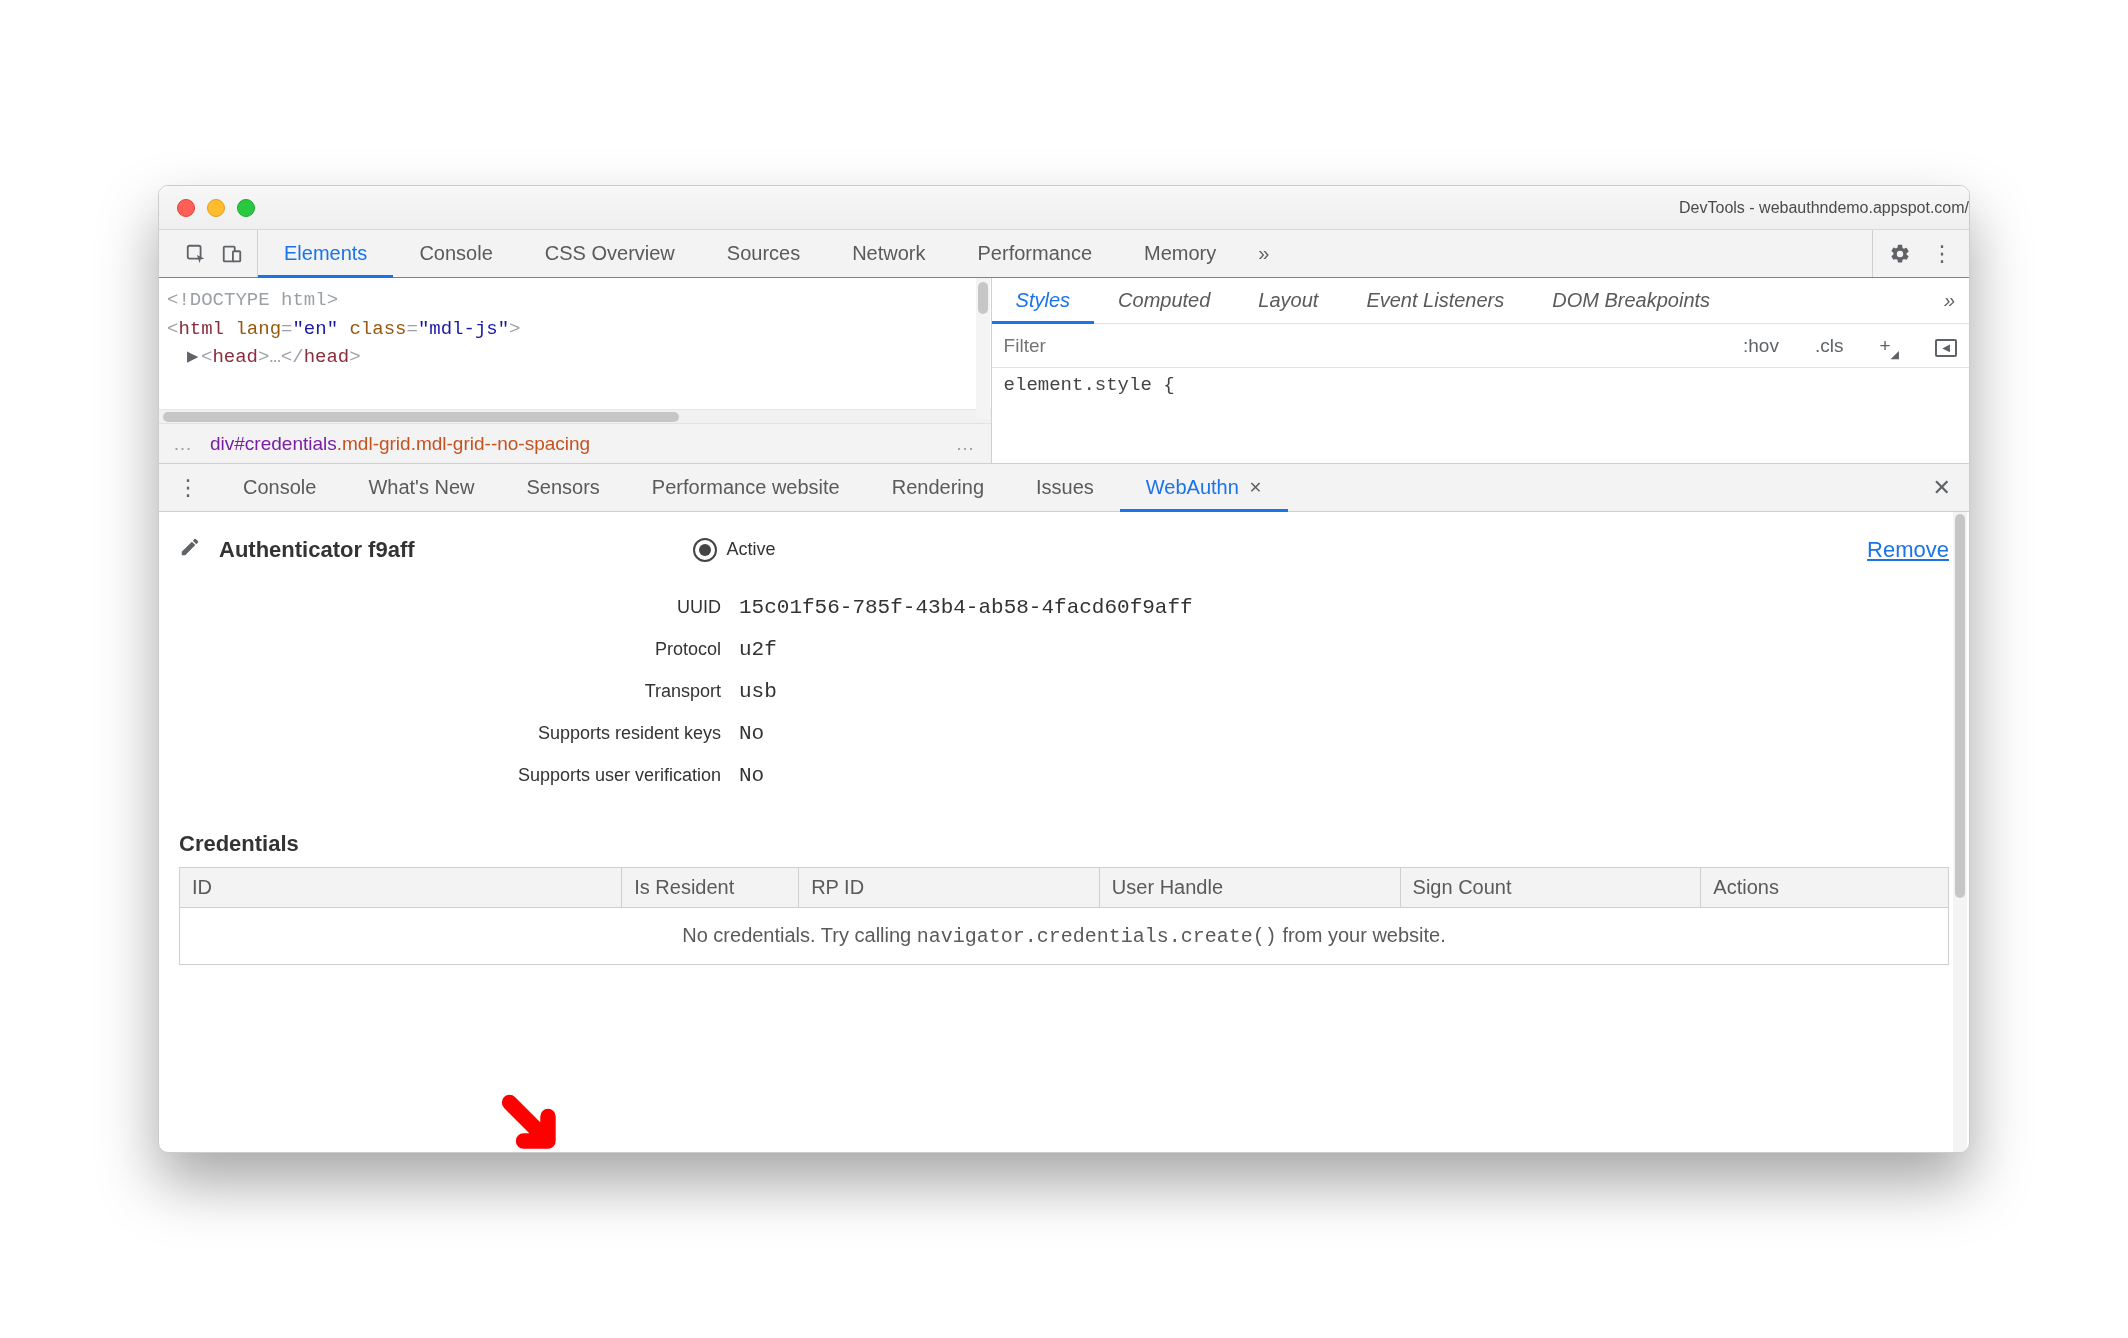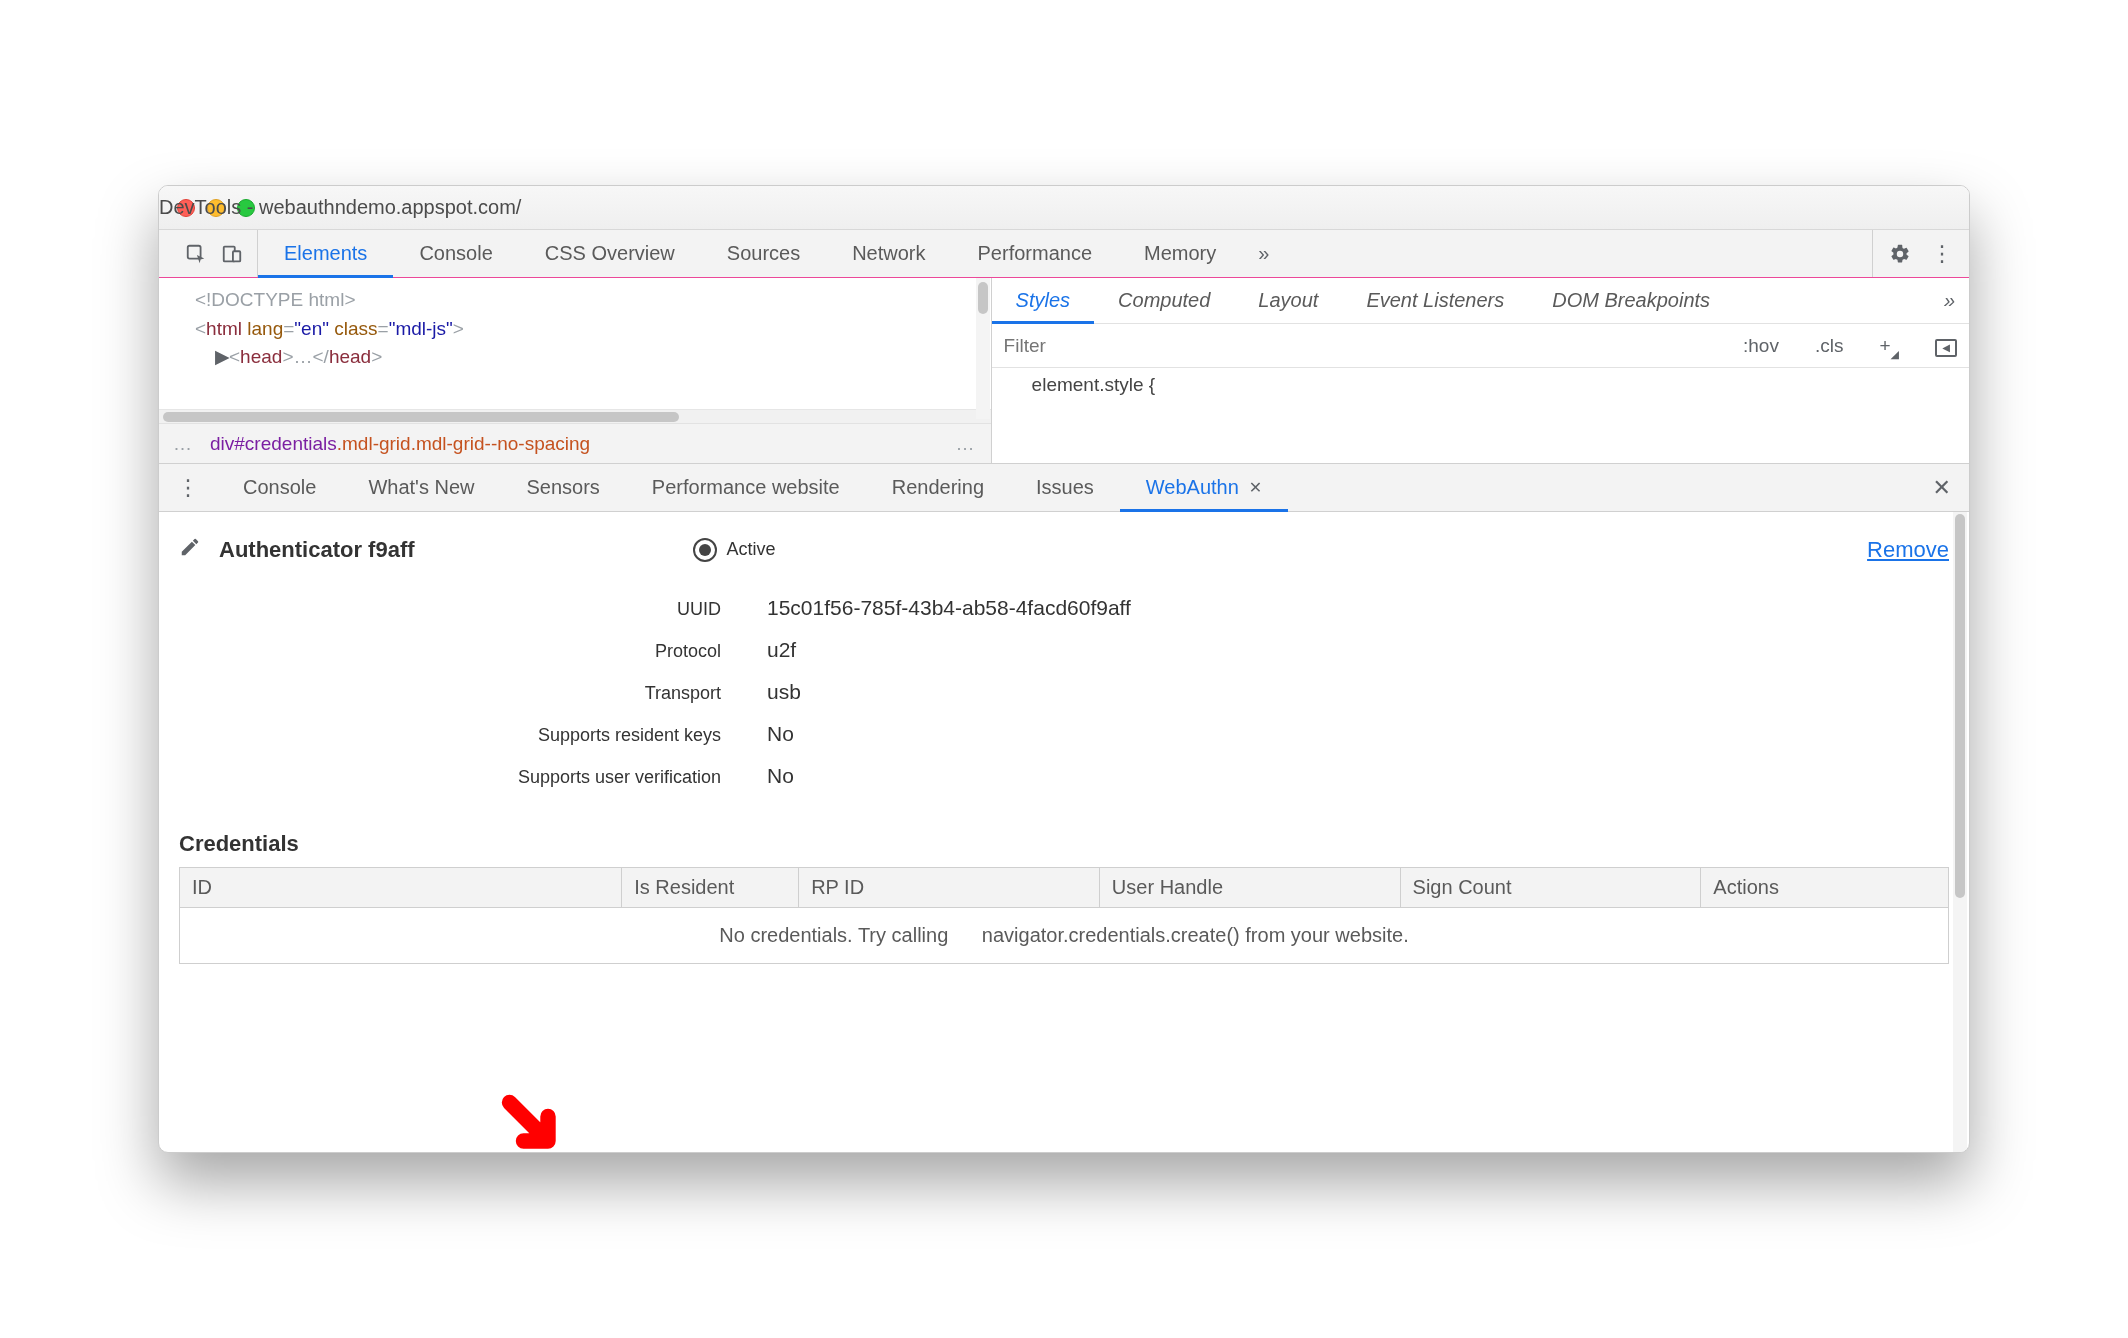--- a/index.html
+++ b/index.html
@@ -8,21 +8,21 @@
     font-family: -apple-system, "Helvetica Neue", Arial, sans-serif;
     background: #fff;
     color: #333;
     font-size: 18px;
     width: 2128px;
     height: 1338px;
     display: flex;
     align-items: center;
     justify-content: center;
   }
-  .mono { font-family: Liberation Sans, sans-serif; margin-left: 28px; }
+  .mono { font-family: Liberation Mono, monospace; }
 
   
   .window {
     width: 1812px;
     border: 1px solid #ccc;
     border-radius: 10px;
     overflow: hidden;
     box-shadow: 0 30px 60px rgba(0,0,0,0.35);
     background: #fff;
   }
@@ -35,22 +35,22 @@
     display: flex;
     align-items: center;
     position: relative;
   }
   .traffic-lights { display: flex; gap: 12px; padding-left: 18px; }
   .traffic-dot { width: 18px; height: 18px; border-radius: 50%; }
   .dot-red    { background:#ff5f57; border:1px solid #e14138; }
   .dot-yellow { background:#ffbd2e; border:1px solid #dfa023; }
   .dot-green  { background:#28c940; border:1px solid #17a92c; }
   .titlebar .title {
-    position: absolute; left: 0; right: 0; text-align: left;
-    font-size: 20px; color:#4b4b4b; pointer-events:none;
+    position: absolute; left: 0; right: 0; text-align: right;
+    font-size: 16px; color:#4b4b4b; pointer-events:none;
   }
 
   
   .main-tabs {
     display: flex; align-items: center;
     border-bottom: 1px solid #ec4899;
     background:#f3f3f3;
     height: 48px;
     font-size: 20px;
     padding-left: 12px;

